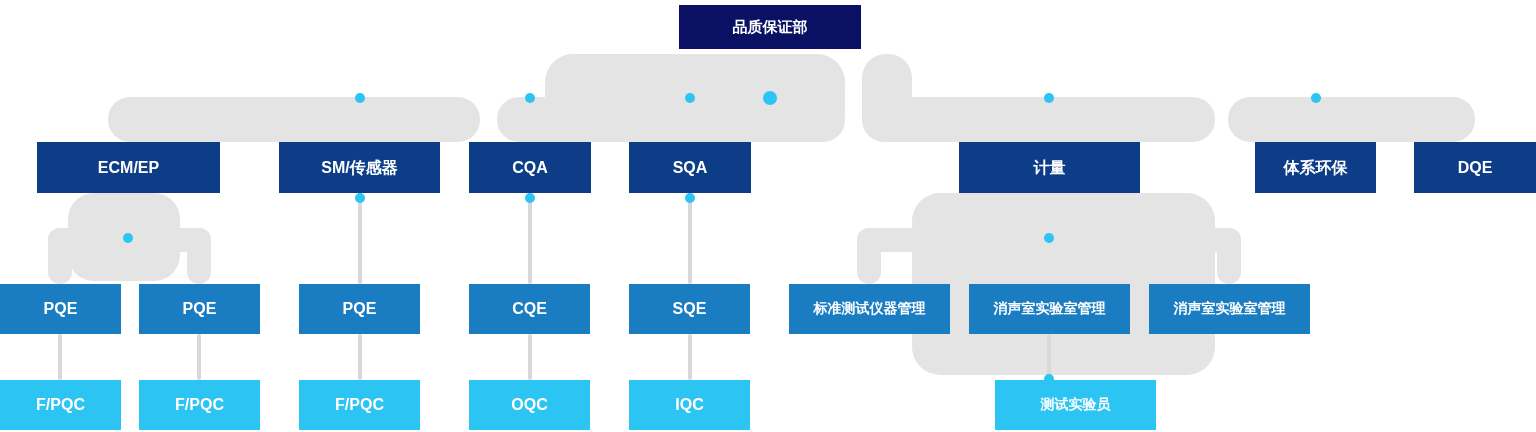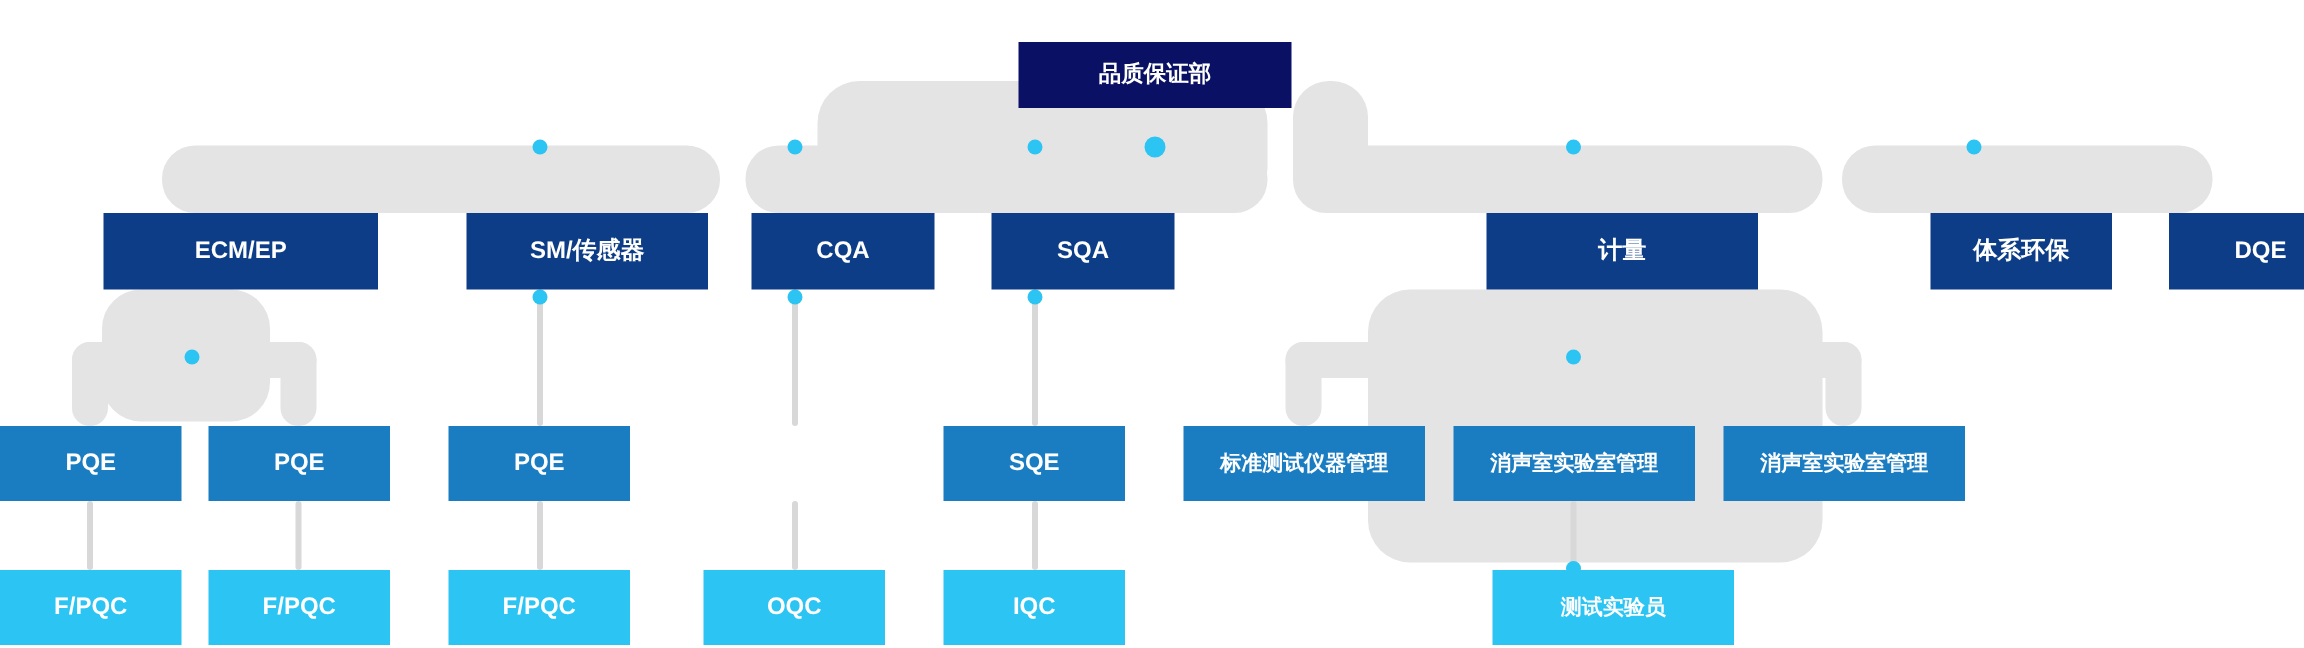--- a/index.html
+++ b/index.html
@@ -42,22 +42,22 @@
       display: flex;
       align-items: center;
       justify-content: center;
       color: #ffffff;
       font-weight: 700;
       font-size: 16px;
       text-align: center;
       z-index: 3;
       line-height: 1.1;
     }
-    .node.root { background: #0a1164; font-size: 15px; margin-top: 23px; }
-    .node.l2   { background: #0c3d86; margin-left: 32px; }
+    .node.root { background: #0a1164; font-size: 15px; }
+    .node.l2   { background: #0c3d86; }
     .node.l3   { background: #1a7dc2; }
     .node.l4   { background: #2bc4f3; }
     .node.wide { font-size: 14px; }
   </style>
 </head>
 <body>
 
 <div class="canvas">
 
   <div class="conn" style="left:545px; top:54px; width:300px; height:86px; border-radius:28px;"></div>
@@ -108,20 +108,21 @@
   <div class="node l2" style="left:279px; top:142px; width:161px; height:51px;">SM/传感器</div>
   <div class="node l2" style="left:469px; top:142px; width:122px; height:51px;">CQA</div>
   <div class="node l2" style="left:629px; top:142px; width:122px; height:51px;">SQA</div>
   <div class="node l2" style="left:959px; top:142px; width:181px; height:51px;">计量</div>
   <div class="node l2" style="left:1255px; top:142px; width:121px; height:51px;">体系环保</div>
   <div class="node l2" style="left:1414px; top:142px; width:122px; height:51px;">DQE</div>
 
   <div class="node l3" style="left:0px; top:284px; width:121px; height:50px;">PQE</div>
   <div class="node l3" style="left:139px; top:284px; width:121px; height:50px;">PQE</div>
   <div class="node l3" style="left:299px; top:284px; width:121px; height:50px;">PQE</div>
+  <div class="node l3" style="left:469px; top:284px; width:121px; height:50px;">CQE</div>
   <div class="node l3" style="left:629px; top:284px; width:121px; height:50px;">SQE</div>
   <div class="node l3 wide" style="left:789px; top:284px; width:161px; height:50px;">标准测试仪器管理</div>
   <div class="node l3 wide" style="left:969px; top:284px; width:161px; height:50px;">消声室实验室管理</div>
   <div class="node l3 wide" style="left:1149px; top:284px; width:161px; height:50px;">消声室实验室管理</div>
 
   <div class="node l4" style="left:0px; top:380px; width:121px; height:50px;">F/PQC</div>
   <div class="node l4" style="left:139px; top:380px; width:121px; height:50px;">F/PQC</div>
   <div class="node l4" style="left:299px; top:380px; width:121px; height:50px;">F/PQC</div>
   <div class="node l4" style="left:469px; top:380px; width:121px; height:50px;">OQC</div>
   <div class="node l4" style="left:629px; top:380px; width:121px; height:50px;">IQC</div>

